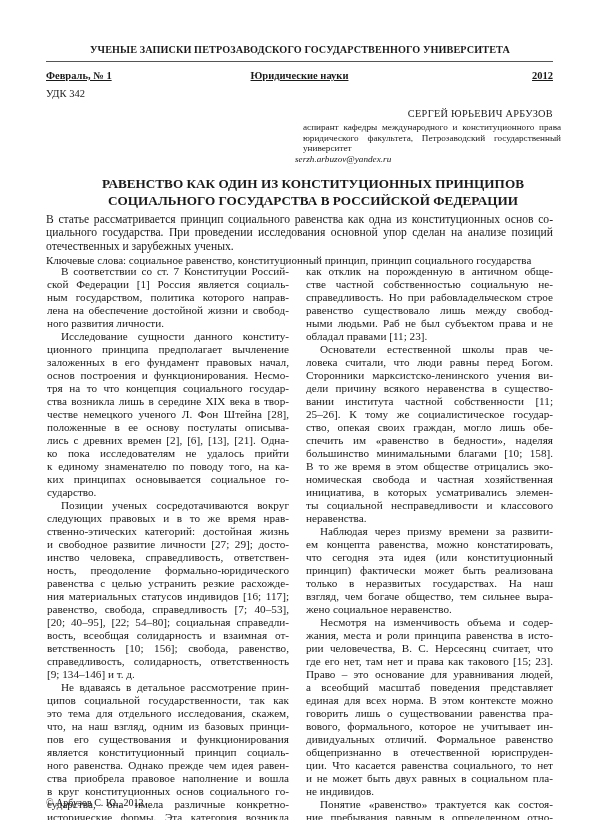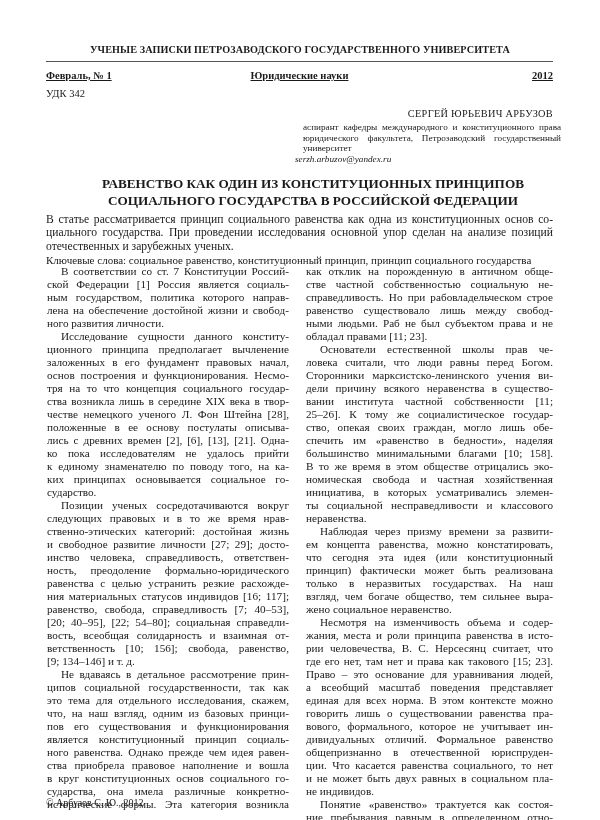--- a/index.html
+++ b/index.html
@@ -97,20 +97,21 @@
       <span class="ln">ственно-этических категорий: достойная жизнь</span>
       <span class="ln">и свободное развитие личности [27; 29]; досто-</span>
       <span class="ln">инство человека, справедливость, ответствен-</span>
       <span class="ln">ность, преодоление формально-юридического</span>
       <span class="ln">равенства с целью устранить резкие расхожде-</span>
       <span class="ln">ния материальных статусов индивидов [16; 117];</span>
       <span class="ln">равенство, свобода, справедливость [7; 40–53],</span>
       <span class="ln">[20; 40–95], [22; 54–80]; социальная справедли-</span>
       <span class="ln">вость, всеобщая солидарность и взаимная от-</span>
       <span class="ln">ветственность [10; 156]; свобода, равенство,</span>
+      <span class="ln">справедливость, солидарность, ответственность</span>
       <span class="ln last">[9; 134–146] и т. д.</span>
     </div>
     <div>
       <span class="ln first">Не вдаваясь в детальное рассмотрение прин-</span>
       <span class="ln">ципов социальной государственности, так как</span>
       <span class="ln">это тема для отдельного исследования, скажем,</span>
       <span class="ln">что, на наш взгляд, одним из базовых принци-</span>
       <span class="ln">пов его существования и функционирования</span>
       <span class="ln">является конституционный принцип социаль-</span>
       <span class="ln">ного равенства. Однако прежде чем идея равен-</span>

